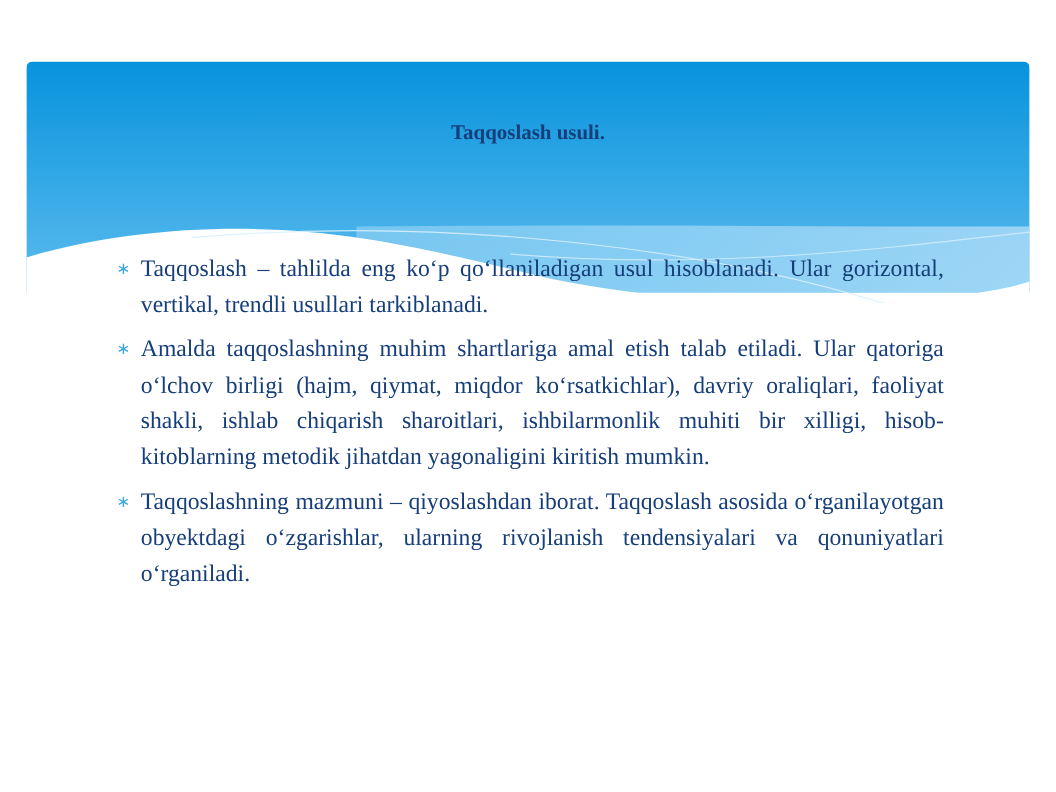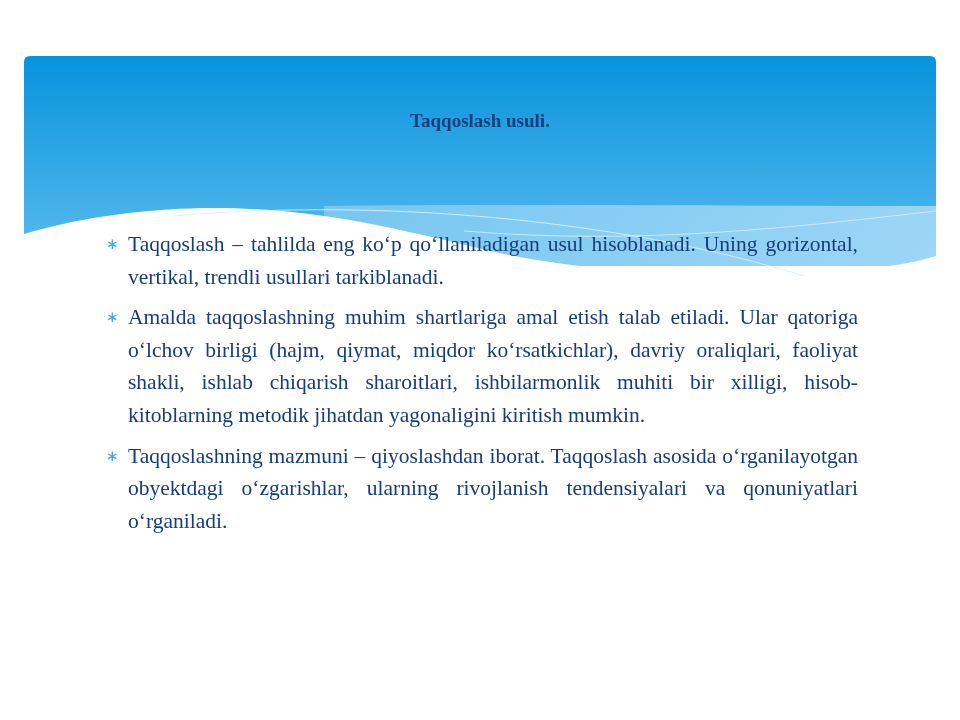--- a/index.html
+++ b/index.html
@@ -91,21 +91,21 @@
       <path d="M150,160 C380,140 620,170 780,220" stroke="#d8effc" stroke-width="1" fill="none" opacity="0.9"></path>
       <path d="M440,175 C620,190 780,170 912,155" stroke="#d8effc" stroke-width="1" fill="none" opacity="0.8"></path>
     </svg>
   </div>
 
   <h1 class="title">Taqqoslash usuli.</h1>
 
   <ul class="content">
     <li class="bullet">
       <span class="bullet-icon">∗</span>
-      <span>Taqqoslash – tahlilda eng ko‘p qo‘llaniladigan usul hisoblanadi. Uning gorizontal, vertikal, trendli usullari tarkiblanadi.</span>
+      <span>Taqqoslash – tahlilda eng ko‘p qo‘llaniladigan usul hisoblanadi. Ular gorizontal, vertikal, trendli usullari tarkiblanadi.</span>
     </li>
     <li class="bullet">
       <span class="bullet-icon">∗</span>
       <span>Amalda taqqoslashning muhim shartlariga amal etish talab etiladi. Ular qatoriga o‘lchov birligi (hajm, qiymat, miqdor ko‘rsatkichlar), davriy oraliqlari, faoliyat shakli, ishlab chiqarish sharoitlari, ishbilarmonlik muhiti bir xilligi, hisob-kitoblarning metodik jihatdan yagonaligini kiritish mumkin.</span>
     </li>
     <li class="bullet">
       <span class="bullet-icon">∗</span>
       <span>Taqqoslashning mazmuni – qiyoslashdan iborat. Taqqoslash asosida o‘rganilayotgan obyektdagi o‘zgarishlar, ularning rivojlanish tendensiyalari va qonuniyatlari o‘rganiladi.</span>
     </li>
   </ul>

